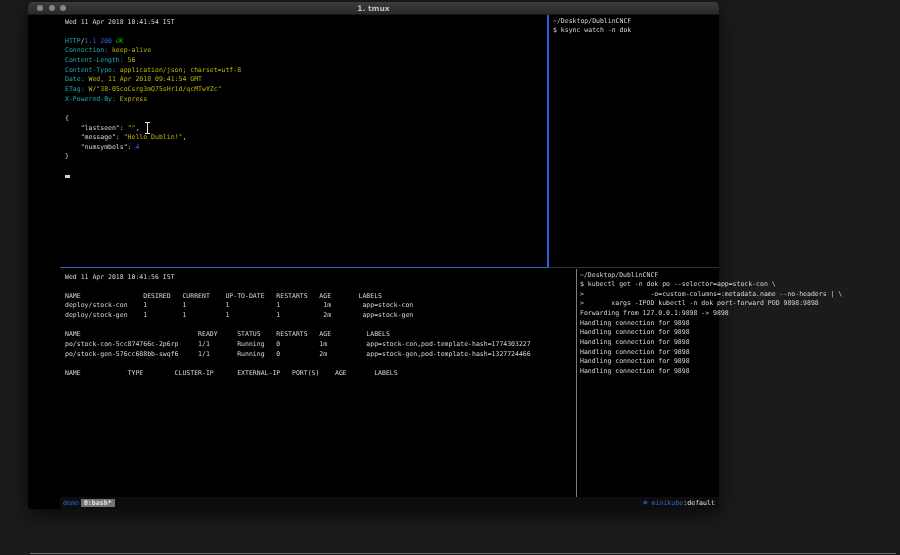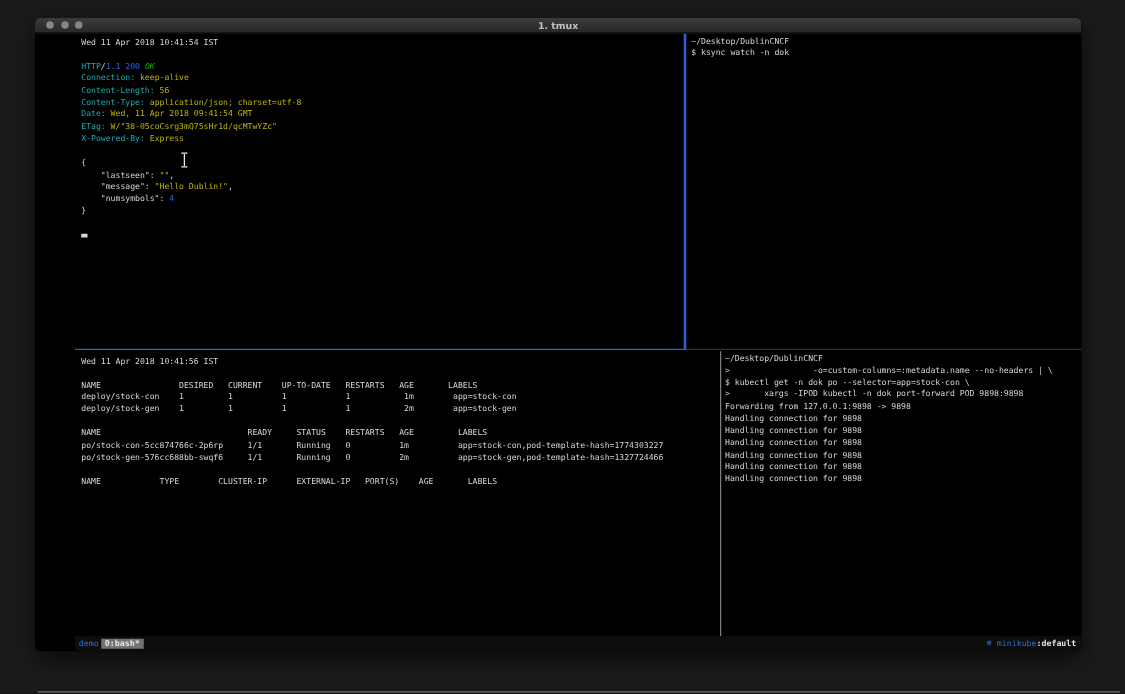--- a/index.html
+++ b/index.html
@@ -2,21 +2,21 @@
 <html style="--white: #d6d6d6; --cyan: #1fa8ad; --yellow: #bdb600; --blue: #2e63e8; --green: #0fae00; --border_blue: #2d5fd6; --border_gray: #7d7d7d; --status_blue: #2e6bd6;"><head>
 <meta charset="utf-8">
 <style>
   html,body{margin:0;padding:0;}
   body{
     width:900px;height:555px;position:relative;overflow:hidden;
     background:#1b1b1b;
     font-family:"DejaVu Sans Mono","Liberation Mono",monospace;
   }
   .window{
-    position:absolute;left:28px;top:14px;width:837px;height:507px;
+    position:absolute;left:28px;top:2px;width:691px;height:507px;
     background:#000;border-radius:5px 5px 4px 4px;
     box-shadow:0 6px 20px rgba(0,0,0,.65);
   }
   .titlebar{
     position:absolute;left:0;top:0;right:0;height:12px;
     background:linear-gradient(#3c3c3c,#282828);
     border-radius:5px 5px 0 0;border-bottom:1px solid #1a1a1a;
   }
   .tl-btn{position:absolute;top:2.8px;width:6.4px;height:6.4px;border-radius:50%;background:#868686;}
   .tl-close{left:9px}.tl-min{left:20.5px}.tl-zoom{left:32px}
@@ -45,21 +45,21 @@
   .statusbar{
     position:absolute;left:0;top:482px;right:0;height:12px;
     background:#0d0d0d;font-size:6.6px;line-height:12px;
     border-radius:0 0 4px 4px;
   }
   .sb-session{color:var(--status_blue);margin-left:3px;}
   .sb-window{color:#e8e8e8;font-weight:bold;background:#737373;padding:0 3px;margin-left:2px;}
   .sb-right{position:absolute;right:4px;top:0;}
   .sb-kube-icon{color:var(--status_blue);font-size:7px;}
   .sb-context{color:var(--status_blue);}
-  .sb-namespace{color:#e0e0e0;font-weight:bold;}
+  .sb-namespace{color:#e0e0e0;font-weight:normal;}
   
   .ibeam{position:absolute;left:147px;top:123px;width:1.3px;height:10px;background:#e9e9e9;}
   .ibeam::before,.ibeam::after{content:"";position:absolute;left:-2.1px;width:5.5px;height:1.3px;background:#e9e9e9;}
   .ibeam::before{top:-1px;}
   .ibeam::after{bottom:-1px;}
   .screen-edge{position:absolute;left:30px;top:552.6px;width:866px;height:1.3px;background:#a9a9a9;opacity:.6;}
 </style>
 </head>
 <body>
 
@@ -102,22 +102,22 @@
         <div class="line"><span class="c-white">deploy/stock-gen    1         1          1            1           2m        app=stock-gen</span></div>
         <div class="line"><span class="c-white"></span></div>
         <div class="line"><span class="c-white">NAME                              READY     STATUS    RESTARTS   AGE         LABELS</span></div>
         <div class="line"><span class="c-white">po/stock-con-5cc874766c-2p6rp     1/1       Running   0          1m          app=stock-con,pod-template-hash=1774303227</span></div>
         <div class="line"><span class="c-white">po/stock-gen-576cc688bb-swqf6     1/1       Running   0          2m          app=stock-gen,pod-template-hash=1327724466</span></div>
         <div class="line"><span class="c-white"></span></div>
         <div class="line"><span class="c-white">NAME            TYPE        CLUSTER-IP      EXTERNAL-IP   PORT(S)    AGE       LABELS</span></div>
       </div>
     <div class="pane" id="pane-br">
         <div class="line"><span class="c-white">~/Desktop/DublinCNCF</span></div>
+        <div class="line"><span class="c-white">$ kubectl get -n dok po --selector=app=stock-con \</span></div>
         <div class="line"><span class="c-white">&gt;                 -o=custom-columns=:metadata.name --no-headers | \</span></div>
-        <div class="line"><span class="c-white">$ kubectl get -n dok po --selector=app=stock-con \</span></div>
         <div class="line"><span class="c-white">&gt;       xargs -IPOD kubectl -n dok port-forward POD 9898:9898</span></div>
         <div class="line"><span class="c-white">Forwarding from 127.0.0.1:9898 -&gt; 9898</span></div>
         <div class="line"><span class="c-white">Handling connection for 9898</span></div>
         <div class="line"><span class="c-white">Handling connection for 9898</span></div>
         <div class="line"><span class="c-white">Handling connection for 9898</span></div>
         <div class="line"><span class="c-white">Handling connection for 9898</span></div>
         <div class="line"><span class="c-white">Handling connection for 9898</span></div>
         <div class="line"><span class="c-white">Handling connection for 9898</span></div>
       </div>
 

